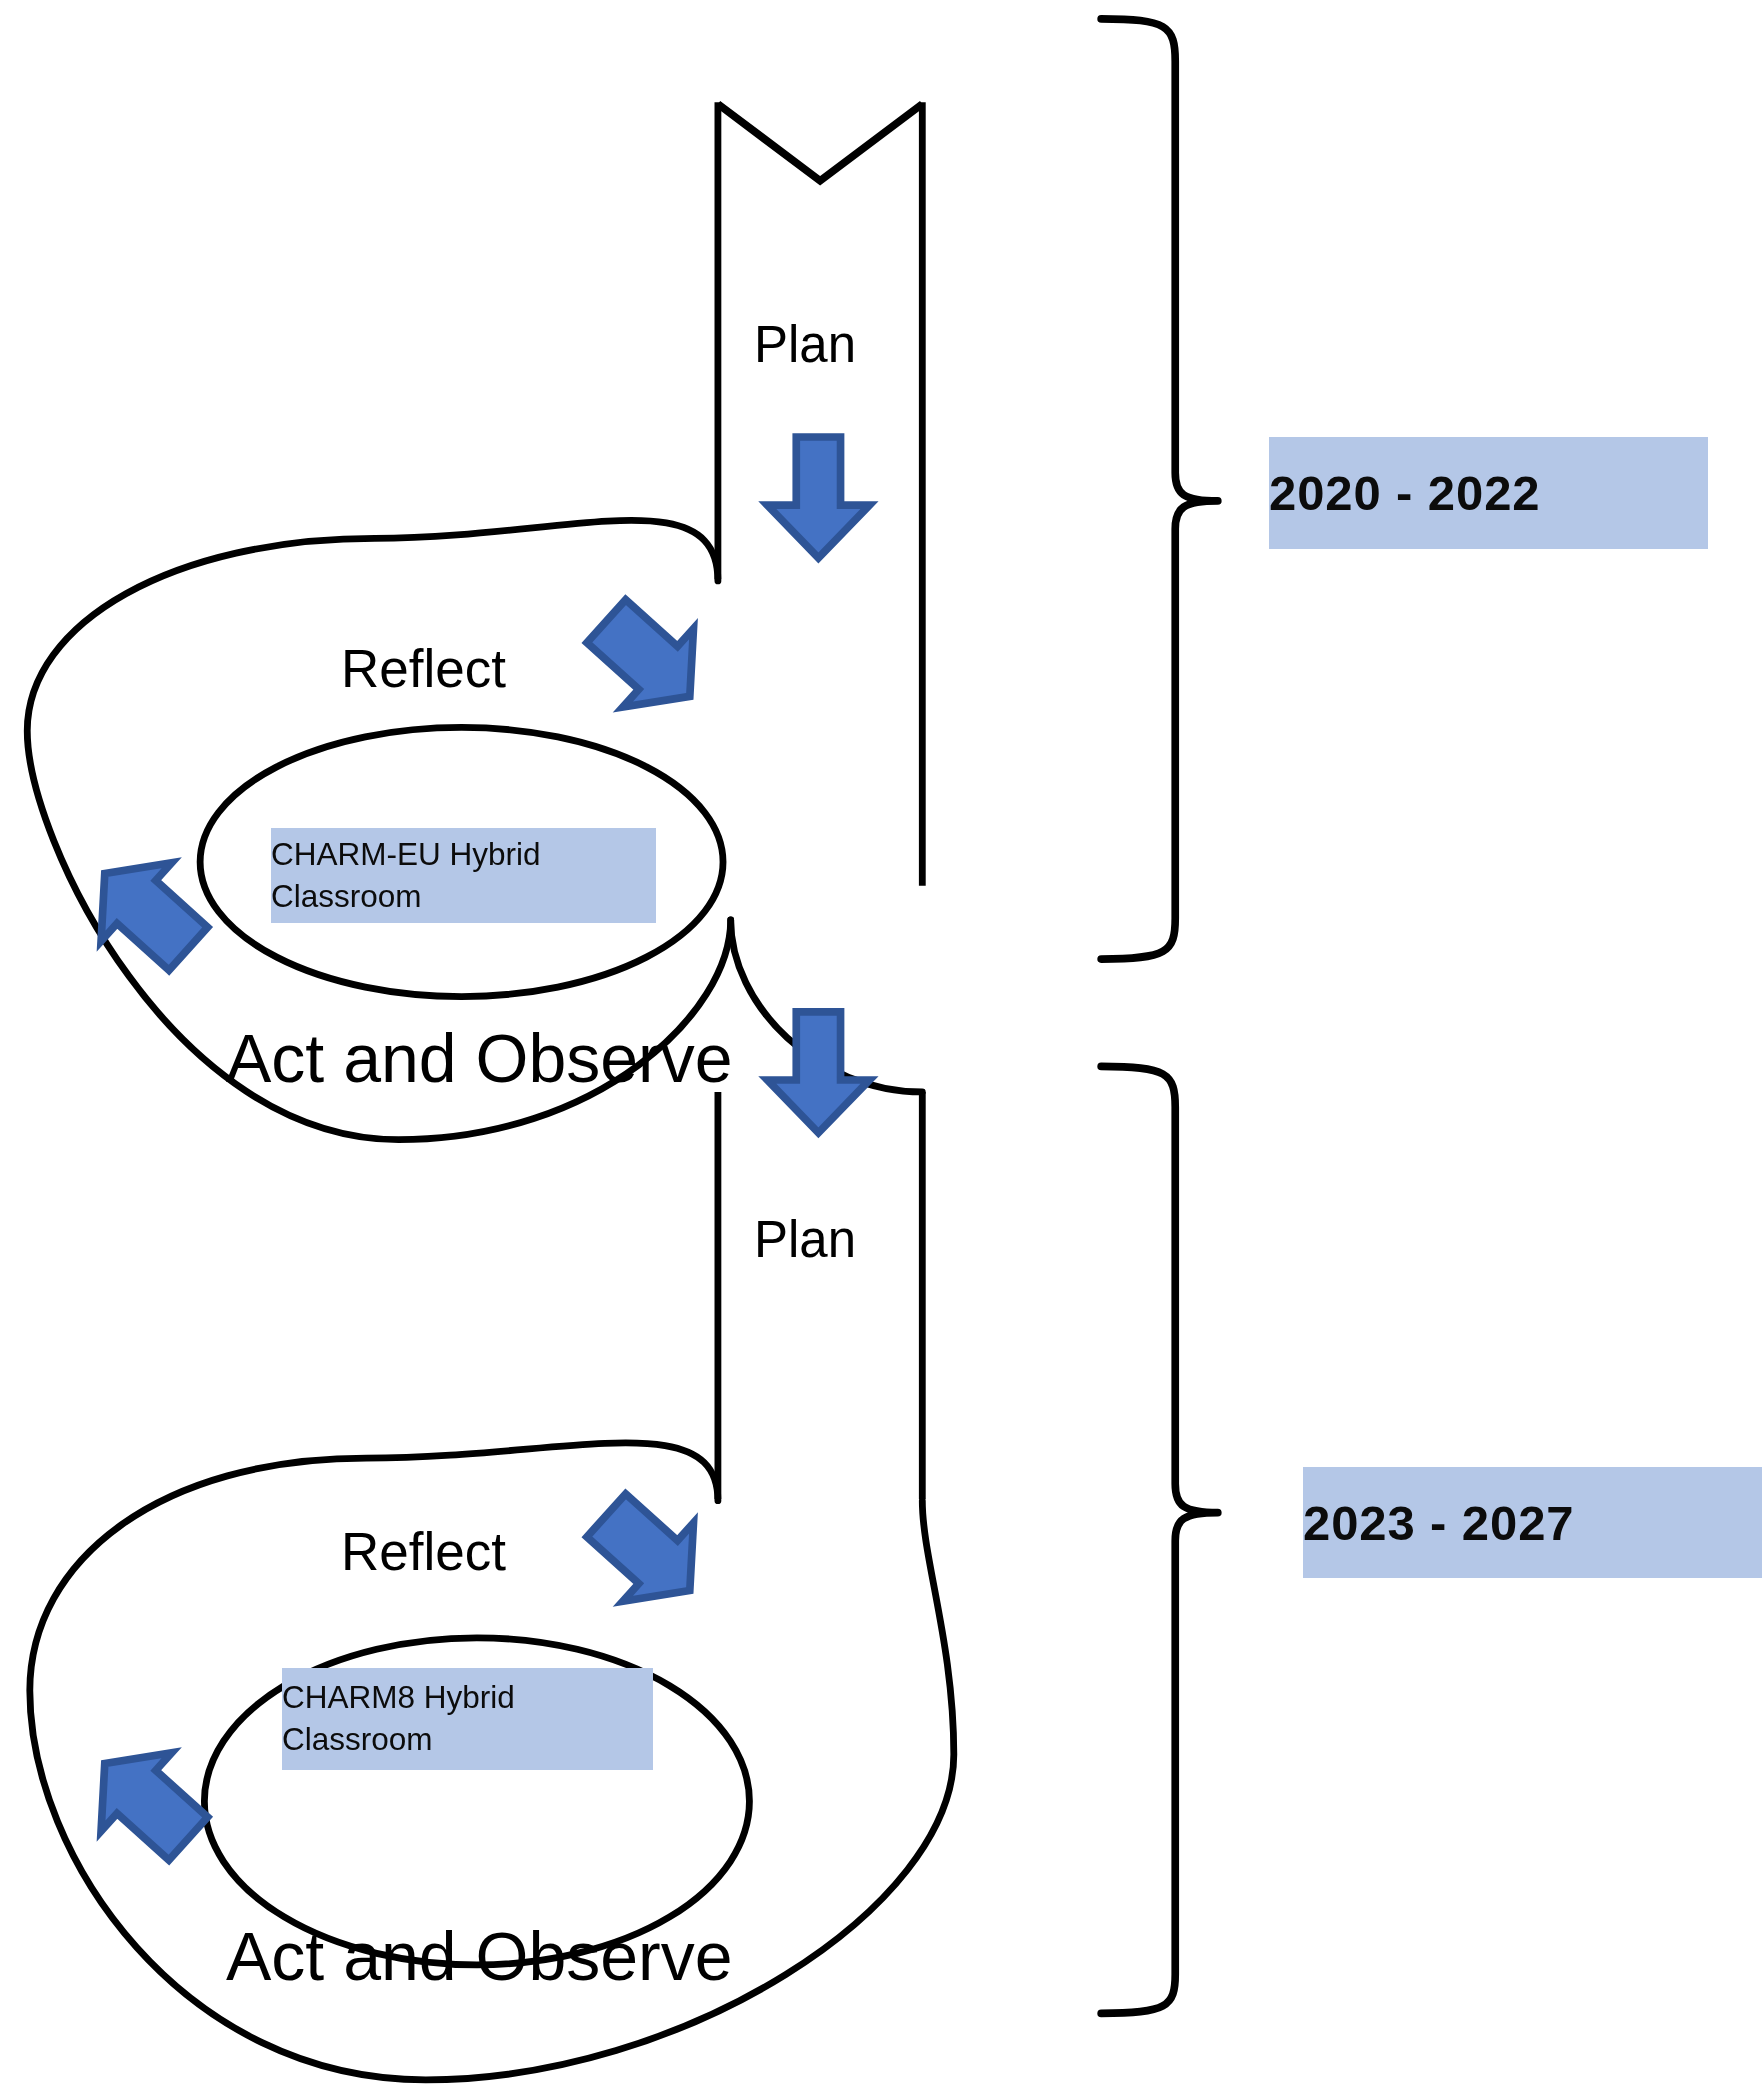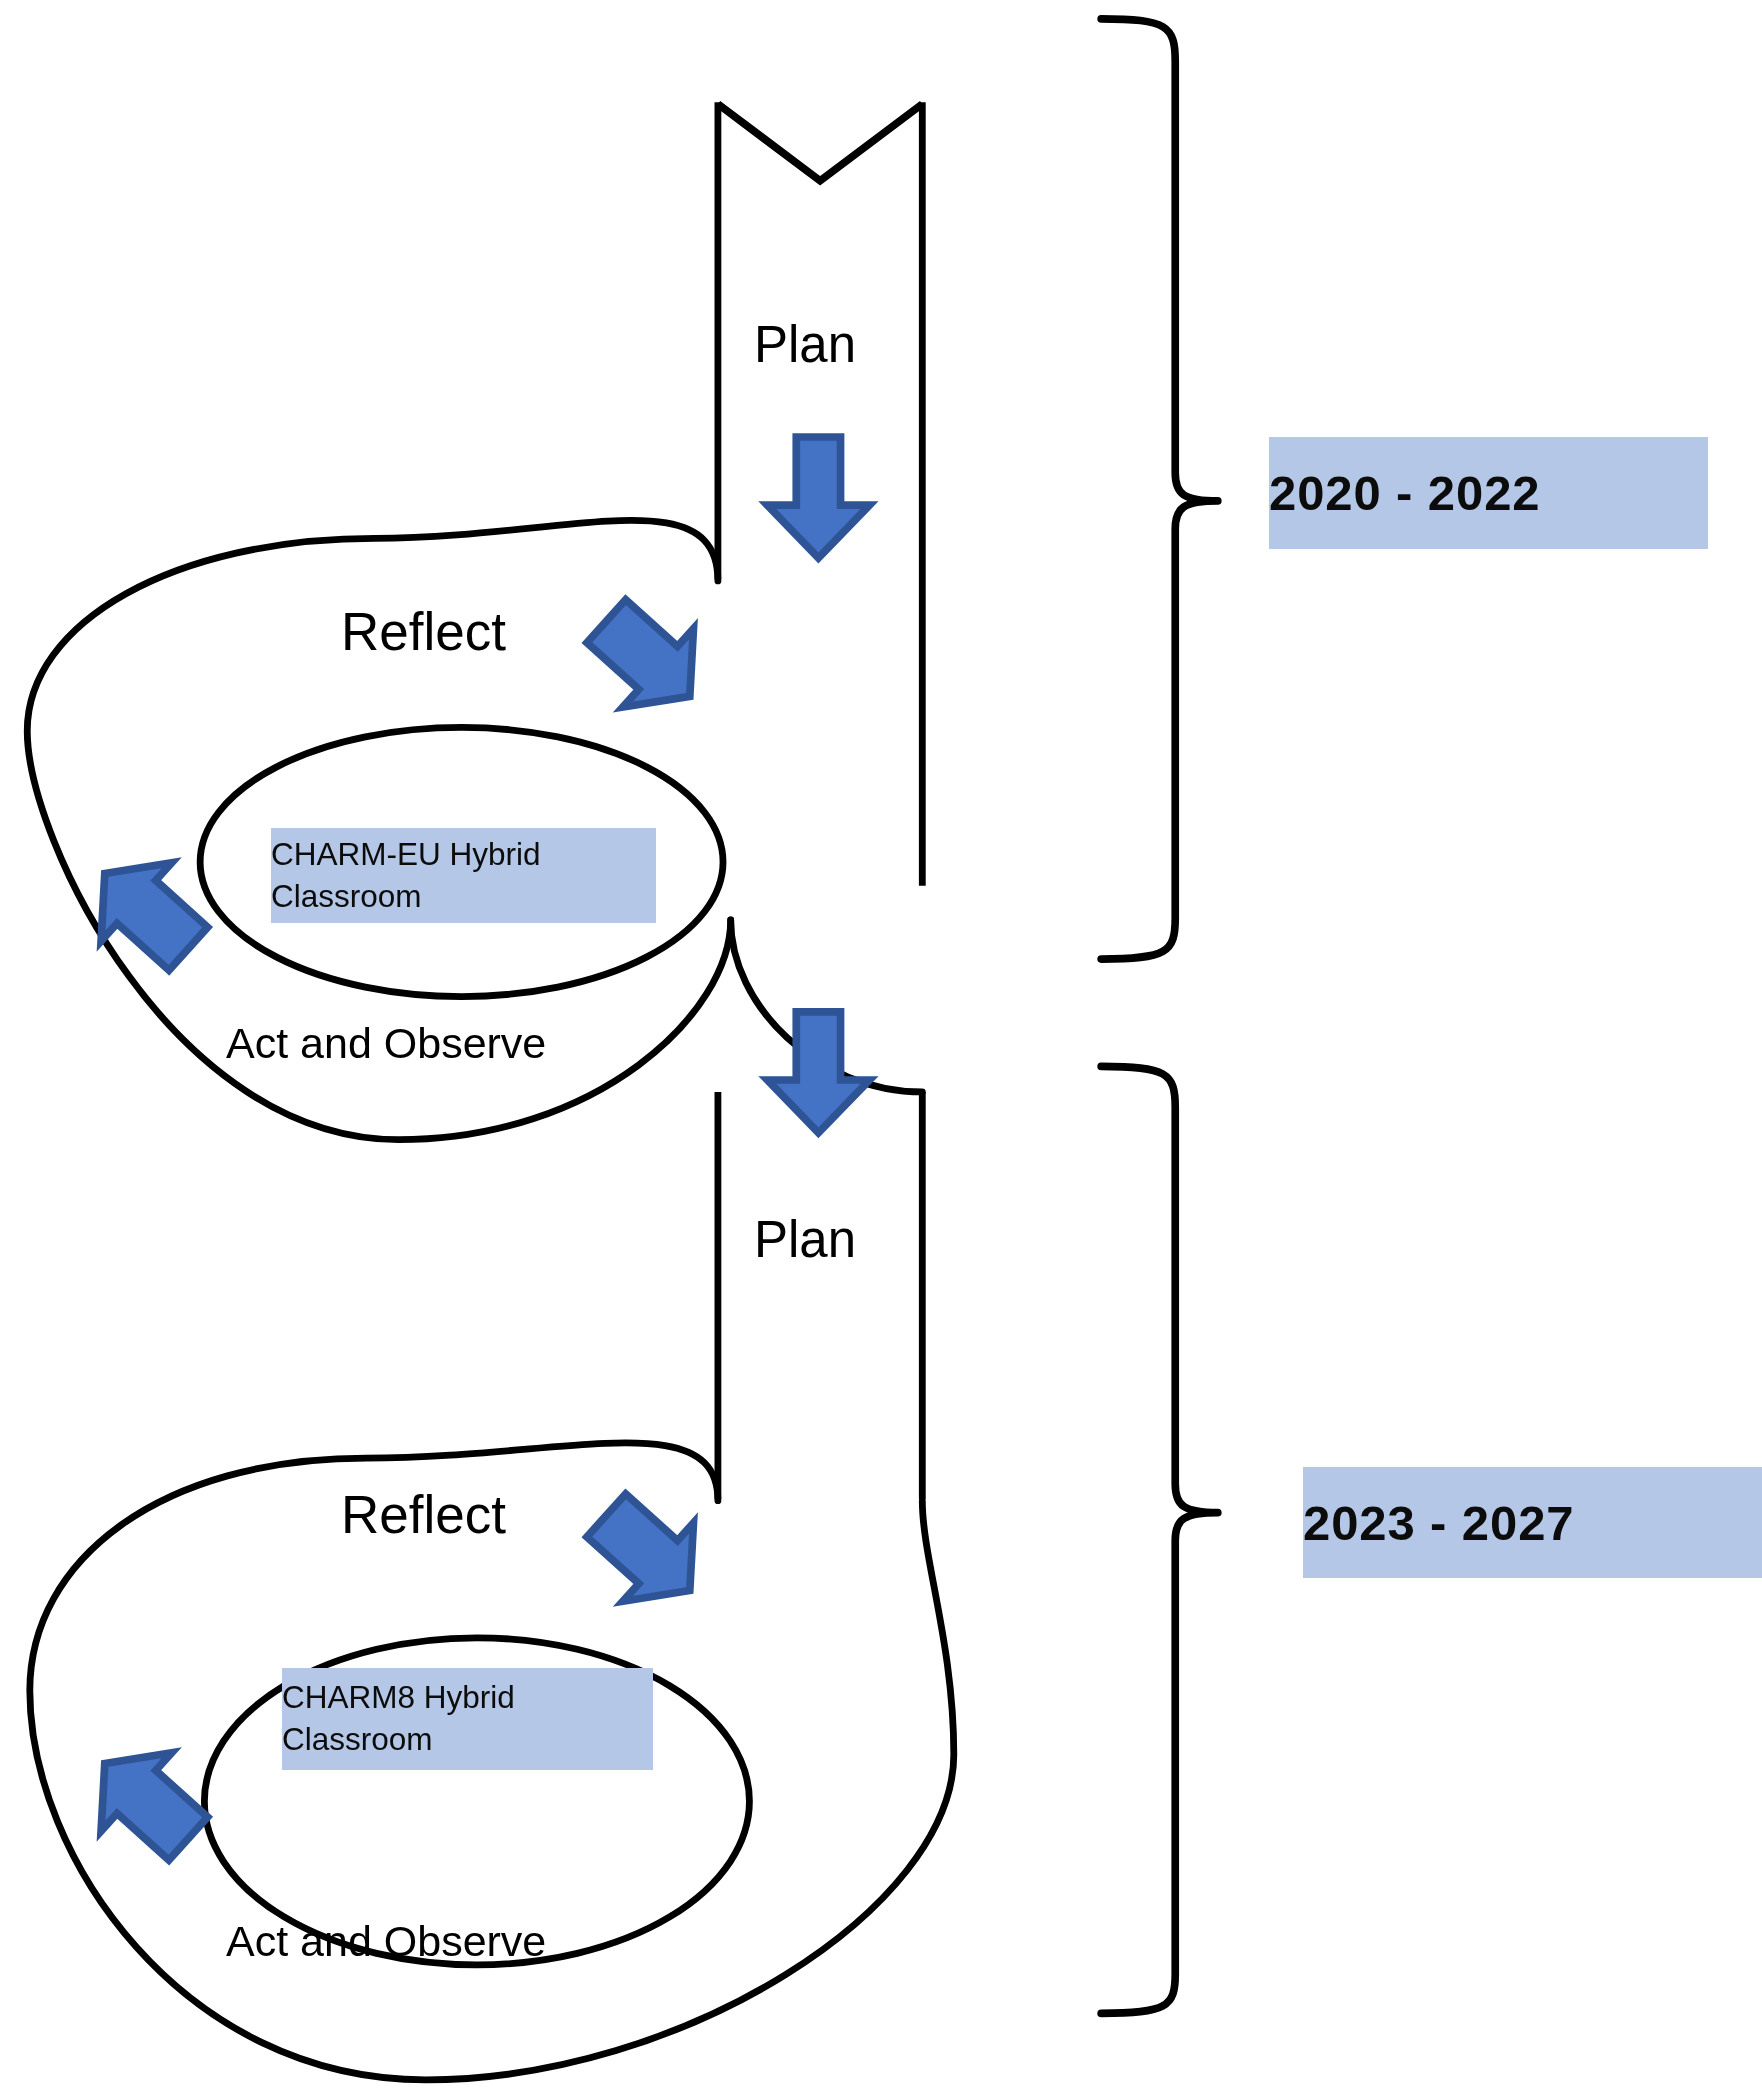--- a/index.html
+++ b/index.html
@@ -3,22 +3,22 @@
 <meta charset="utf-8">
 <style>
   html,body{margin:0;padding:0;background:#ffffff;}
   body{width:1762px;height:2097px;position:relative;overflow:hidden;
        font-family:"Liberation Sans","DejaVu Sans",sans-serif;}
   .stage{position:absolute;inset:0;width:1762px;height:2097px;}
   svg.diagram{position:absolute;left:0;top:0;width:1762px;height:2097px;}
 
   .lbl{position:absolute;font-weight:normal;color:#000;white-space:nowrap;}
   .lbl-plan{font-size:51px;}
-  .lbl-reflect{font-size:53px;}
-  .lbl-act{font-size:43px;}
+  .lbl-reflect{font-size:53px;margin-top:37px;}
+  .lbl-act{font-size:68px;}
 
   .chip{position:absolute;background:#b4c7e7;display:flex;flex-direction:column;
         align-items:flex-start;justify-content:center;color:#0c0c0c;}
   .chip-class{font-size:31.5px;line-height:1.32;font-weight:normal;text-align:center;}
   .chip-year{font-size:49px;font-weight:bold;letter-spacing:0.9px;}
 </style>
 </head>
 <body>
 
 <div class="stage">

